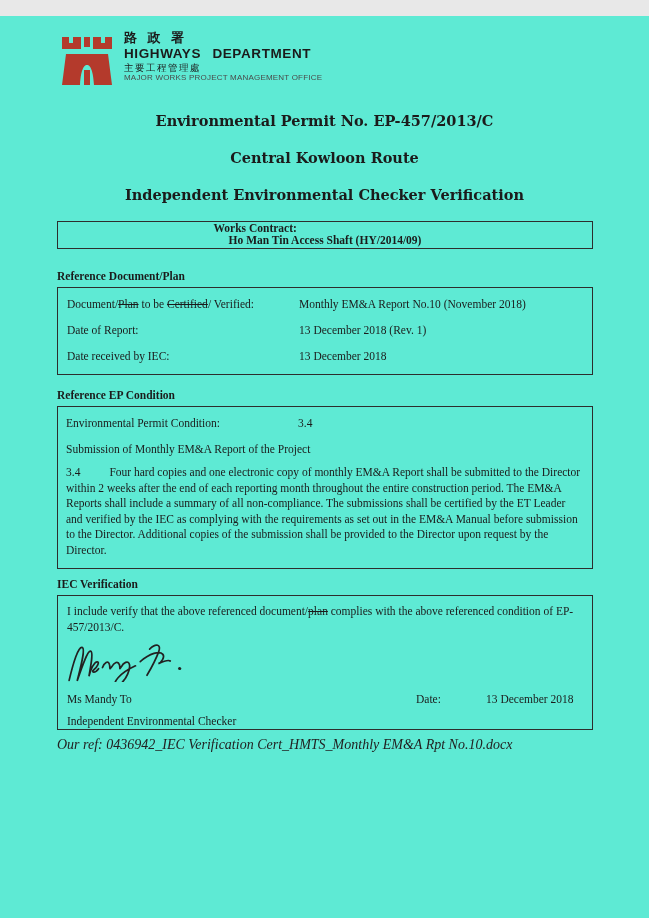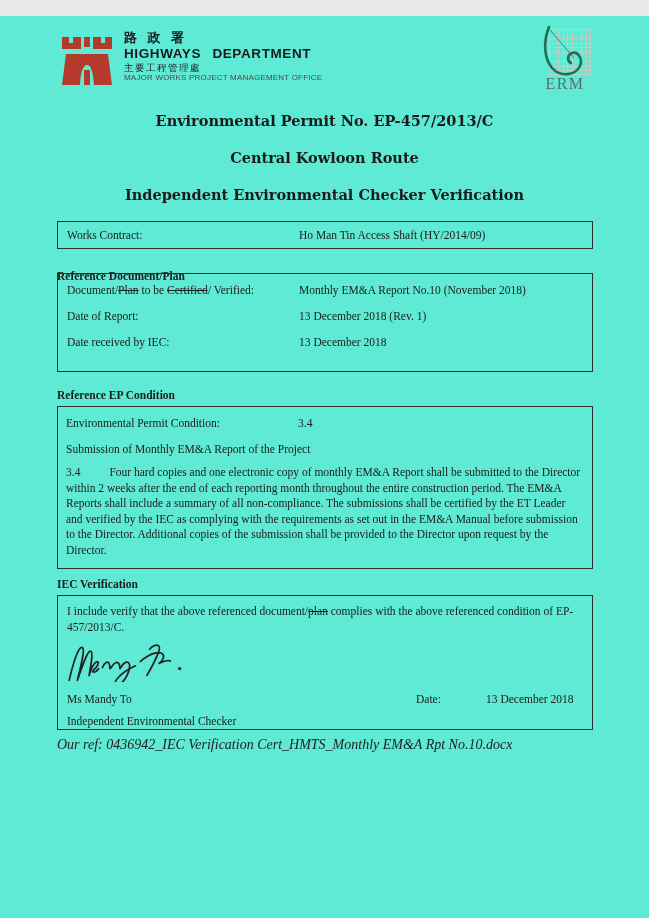--- a/index.html
+++ b/index.html
@@ -30,26 +30,26 @@
   }
   .erm-fern{position:absolute;left:0;top:-3px;}
   .erm-name{position:absolute;top:47px;left:2px;width:54px;text-align:center;
     font-size:16px;color:#5c6a68;letter-spacing:1.5px;font-family:"Liberation Serif",serif;}
   
   .doc-title{position:absolute;left:0;width:649px;text-align:center;
     font-weight:bold;font-size:14.5px;font-family:"DejaVu Serif","Liberation Serif",serif;}
   .t1{top:96px;} .t2{top:133px;} .t3{top:170px;}
   
   .box{position:absolute;left:57px;width:536px;border:1.5px solid #2d2d2d;box-sizing:border-box;font-size:11.5px;}
-  .works-box{top:205px;height:28px;display:flex;align-items:center;font-weight:normal;}
+  .works-box{top:205px;height:28px;display:flex;align-items:center;font-weight:bold;flex-direction:column;}
   .kv-label{width:232px;padding-left:9px;flex-shrink:0;}
   .kv-value{flex:1;}
   .section-heading{position:absolute;left:57px;font-weight:bold;font-size:11.5px;}
   .h-refdoc{top:254px;} .h-refep{top:373px;} .h-iec{top:562px;}
-  .doc-box{top:257px;padding:3px 0 16px;}
+  .doc-box{top:271px;padding:3px 0 5px;}
   .kv-row{display:flex;align-items:center;height:26px;}
   .strike{text-decoration:line-through;}
   .ep-box{top:390px;padding:3px 8px 9px;}
   .ep-box .kv-row{padding-left:0;}
   .ep-box .kv-label{padding-left:0;}
   .clause{margin-top:3px;line-height:15.6px;text-align:left;width:518px;}
   .clause-no{padding-right:29px;}
   .iec-box{top:579px;height:135px;padding:8px 9px;position:absolute;}
   .statement{line-height:15.8px;width:518px;}
   .signature{position:absolute;left:4px;top:36px;}
@@ -75,28 +75,20 @@
       </g>
     </svg>
     <div class="hd-text">
       <div class="hd-cn-title">路 政 署</div>
       <div class="hd-en-title">HIGHWAYS DEPARTMENT</div>
       <div class="hd-cn-sub">主要工程管理處</div>
       <div class="hd-en-sub">MAJOR WORKS PROJECT MANAGEMENT OFFICE</div>
     </div>
   </div>
 
-  <div class="erm-logo">
-    <div class="erm-grid"></div>
-    <svg class="erm-fern" width="58" height="54" viewBox="0 0 58 54">
-      <path d="M14,5 L38,33" stroke="#256e54" stroke-width="0.8" fill="none"></path>
-      <path d="M13,2 C7,17 8,33 16,43 C24,52 39,51 44,41 C47,34 42,26 36,28 C31,30 31,36 35,38" stroke="#256e54" stroke-width="2.6" fill="none" stroke-linecap="round"></path>
-    </svg>
-    <div class="erm-name">ERM</div>
-  </div>
 
   <div class="doc-title t1">Environmental Permit No. EP-457/2013/C</div>
   <div class="doc-title t2">Central Kowloon Route</div>
   <div class="doc-title t3">Independent Environmental Checker Verification</div>
 
   <div class="box works-box">
     <span class="kv-label">Works Contract:</span>
     <span class="kv-value">Ho Man Tin Access Shaft (HY/2014/09)</span>
   </div>
 

